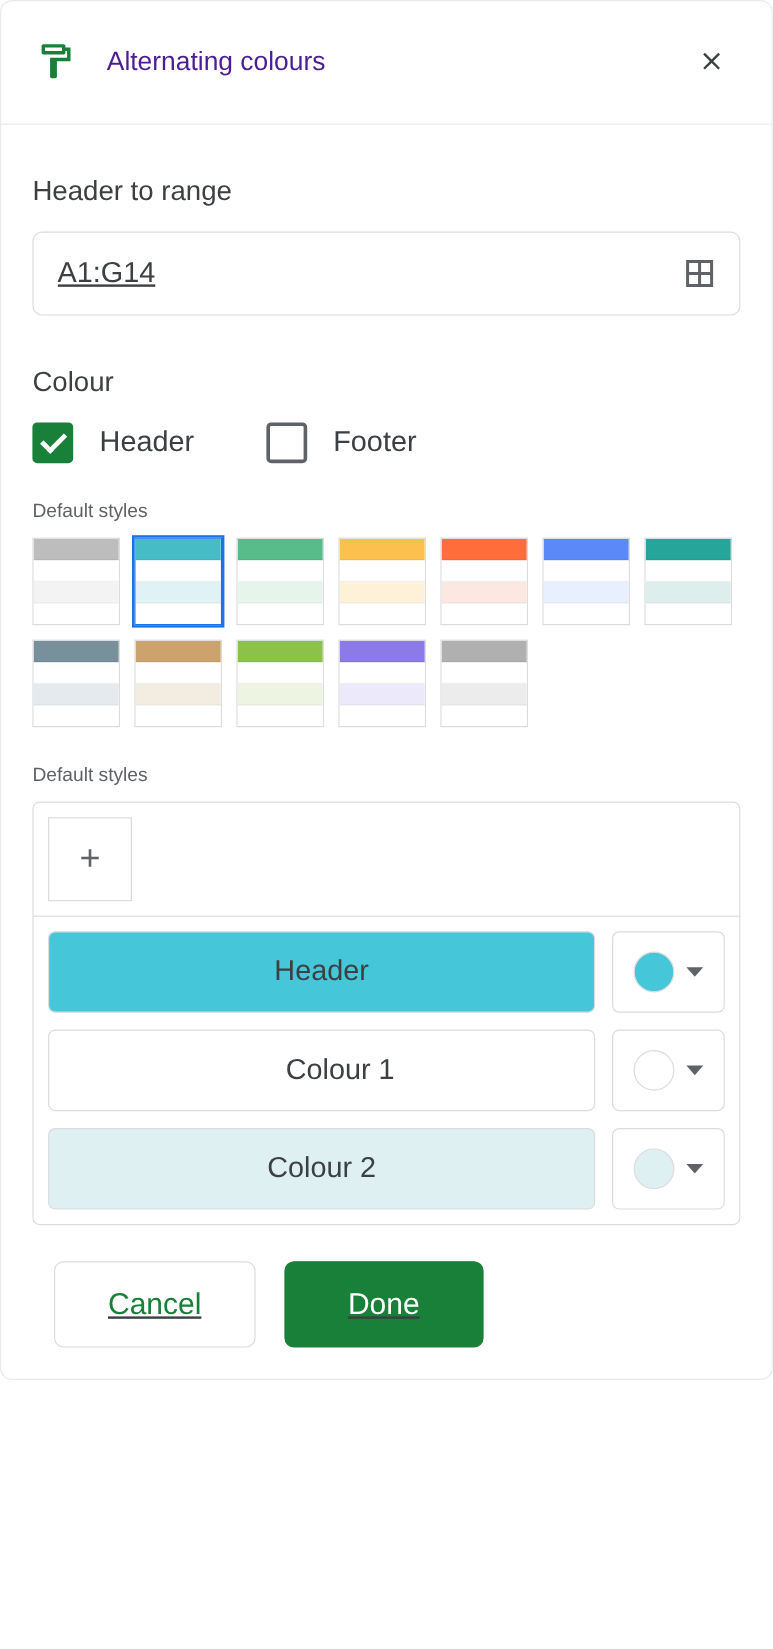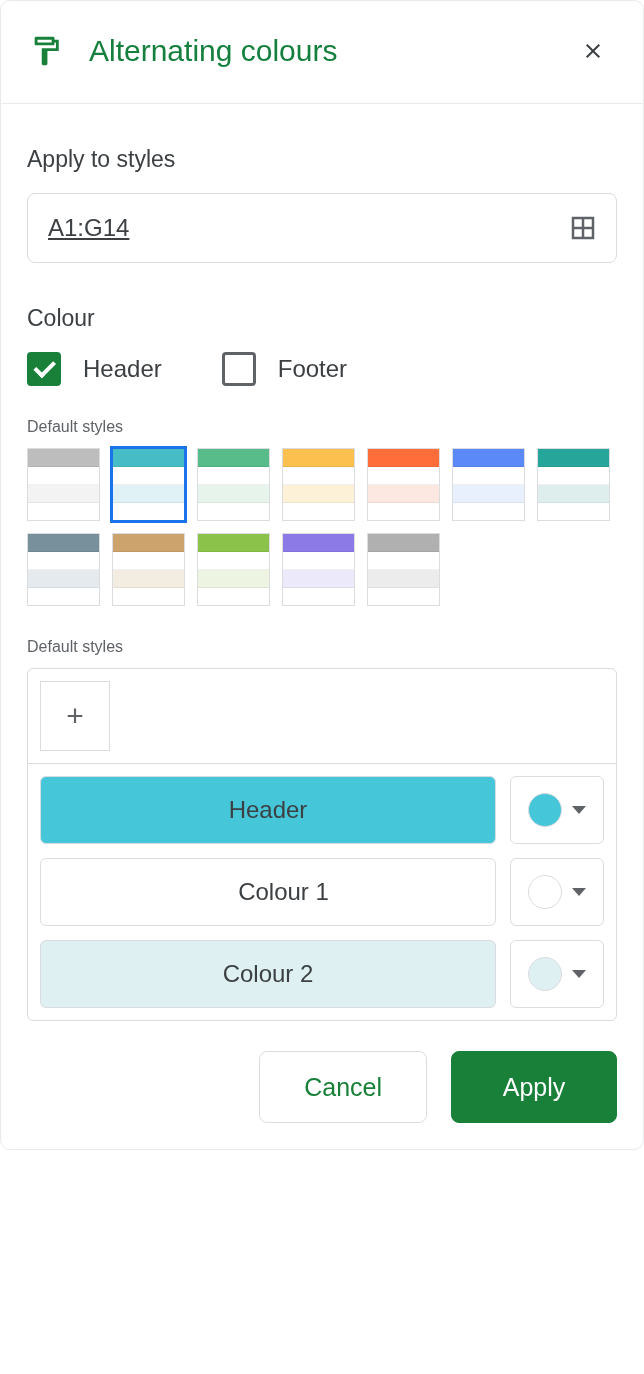--- a/index.html
+++ b/index.html
@@ -21,22 +21,22 @@
     align-items: center;
     padding: 28px 28px 30px 28px;
     border-bottom: 1px solid #e8eaed;
   }
   .title-icon {
     width: 34px; height: 34px;
     margin-right: 26px;
     flex-shrink: 0;
   }
   .title-text {
-    font-size: 30px;
-    color: #15803d;
+    font-size: 22px;
+    color: #4c1d95;
     flex: 1;
   }
   .close-btn {
     width: 44px; height: 44px;
     border: none; background: none;
     cursor: pointer;
     display: flex; align-items: center; justify-content: center;
     color: #3c4043;
     font-size: 28px;
   }
@@ -149,22 +149,23 @@
     border-radius: 50%;
     border: 1px solid #dadce0;
   }
   .picker-caret {
     width: 0; height: 0;
     border-left: 7px solid transparent;
     border-right: 7px solid transparent;
     border-top: 8px solid #5f6368;
   }
   .footer-buttons {
-    display: flex; justify-content: flex-end; gap: 24px;
+    display: flex; gap: 24px;
     padding: 30px 26px 26px 44px;
+    text-decoration: underline;
   }
   .btn {
     height: 72px;
     padding: 0 44px;
     border-radius: 8px;
     font-size: 25px;
     cursor: pointer;
     display: flex; align-items: center; justify-content: center;
   }
   .btn-secondary {
@@ -202,21 +203,21 @@
     </svg>
     <span class="title-text">Alternating colours</span>
     <button class="close-btn">
       <svg width="24" height="24" viewBox="0 0 24 24">
         <path fill="#3c4043" d="M19 6.41 17.59 5 12 10.59 6.41 5 5 6.41 10.59 12 5 17.59 6.41 19 12 13.41 17.59 19 19 17.59 13.41 12z"></path>
       </svg>
     </button>
   </div>
 
   <div class="section">
-    <div class="section-label">Apply to styles</div>
+    <div class="section-label">Header to range</div>
     <div class="range-input-wrap">
       <input class="range-input" value="A1:G14" style="">
       <svg class="grid-icon" viewBox="0 0 24 24">
         <path fill="#5f6368" d="M3 3h18v18H3V3zm2 2v6h6V5H5zm8 0v6h6V5h-6zm-8 8v6h6v-6H5zm8 0v6h6v-6h-6z"></path>
       </svg>
     </div>
 
     <div class="section-label">Colour</div>
     <div class="checks-row">
       <div class="check-item">
@@ -333,17 +334,17 @@
               <div class="color-swatch-circle" style="background: rgb(222, 240, 242);"></div>
               <div class="picker-caret"></div>
             </div>
           </div>
         </div>
     </div>
   </div>
 
   <div class="footer-buttons">
     <button class="btn btn-secondary">Cancel</button>
-    <button class="btn btn-primary">Apply</button>
+    <button class="btn btn-primary">Done</button>
   </div>
 
 
 </div>
 
 </body></html>

